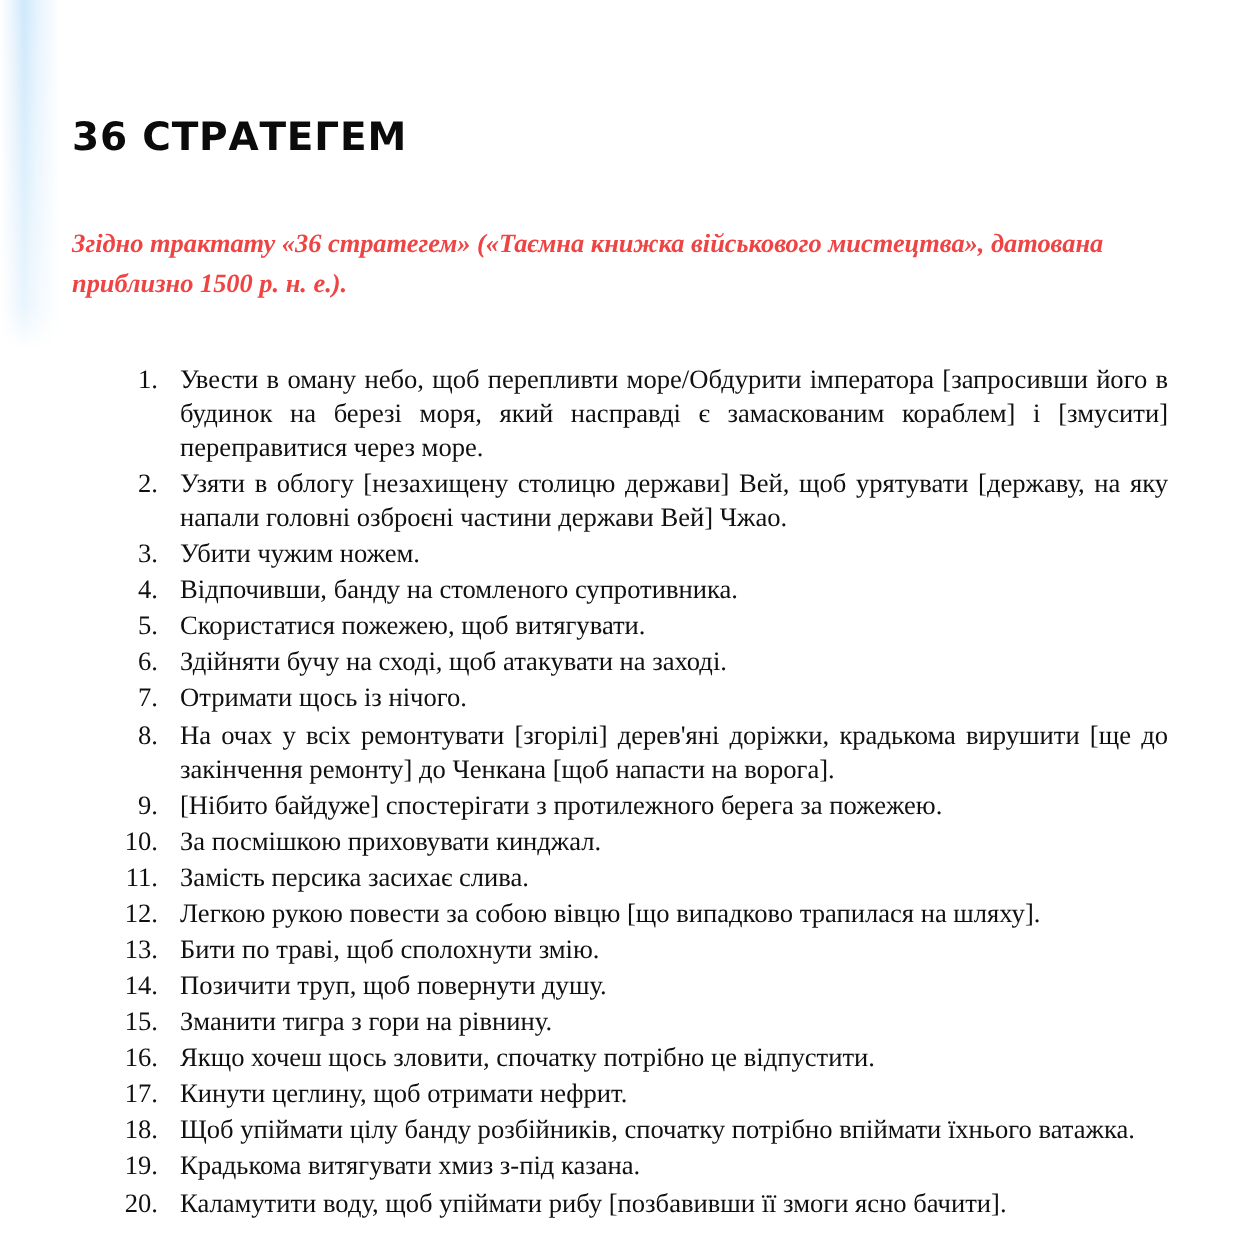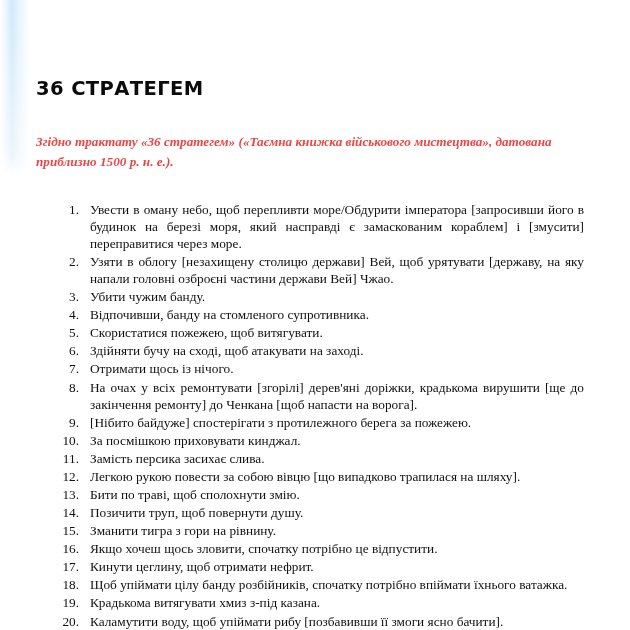--- a/index.html
+++ b/index.html
@@ -46,21 +46,21 @@
     padding: 0 32px 0 36px;
   }
 
   #page-title {
     font-family: "DejaVu Sans", "Liberation Sans", sans-serif;
     font-weight: bold;
     font-size: 19.5px;
     letter-spacing: 0.4px;
     color: #0b0b0b;
     margin: 0;
-    padding-top: 78px;
+    padding-top: 58px;
     line-height: 1.1;
   }
 
   #intro-paragraph {
     font-family: "Liberation Serif", "DejaVu Serif", serif;
     font-style: italic;
     font-weight: bold;
     font-size: 13.2px;
     line-height: 1.45;
     color: #ef4444;
@@ -118,21 +118,21 @@
 
 <div id="page">
 
   <h1 id="page-title">36 СТРАТЕГЕМ</h1>
 
   <p id="intro-paragraph">Згідно трактату «36 стратегем» («Таємна книжка військового мистецтва», датована приблизно 1500 р. н. е.).</p>
 
   <ol id="strategem-list">
       <li>Увести в оману небо, щоб перепливти море/Обдурити імператора [запросивши його в будинок на березі моря, який насправді є замаскованим кораблем] і [зму­сити] переправитися через море.</li>
       <li>Узяти в облогу [незахищену столицю держави] Вей, щоб урятувати [державу, на яку напали головні озброєні частини держави Вей] Чжао.</li>
-      <li class="single-line">Убити чужим банду.</li>
+      <li class="single-line">Убити чужим ножем.</li>
       <li class="single-line">Відпочивши, банду на стомленого супротивника.</li>
       <li class="single-line">Скористатися пожежею, щоб витягувати.</li>
       <li class="single-line">Здійняти бучу на сході, щоб атакувати на заході.</li>
       <li class="single-line">Отримати щось із нічого.</li>
       <li>На очах у всіх ремонтувати [згорілі] дерев'яні доріжки, крадькома вирушити [ще до закінчення ремонту] до Ченкана [щоб напасти на ворога].</li>
       <li class="single-line">[Нібито байдуже] спостерігати з протилежного берега за пожежею.</li>
       <li class="single-line">За посмішкою приховувати кинджал.</li>
       <li class="single-line">Замість персика засихає слива.</li>
       <li class="single-line">Легкою рукою повести за собою вівцю [що випадково трапилася на шляху].</li>
       <li class="single-line">Бити по траві, щоб сполохнути змію.</li>

